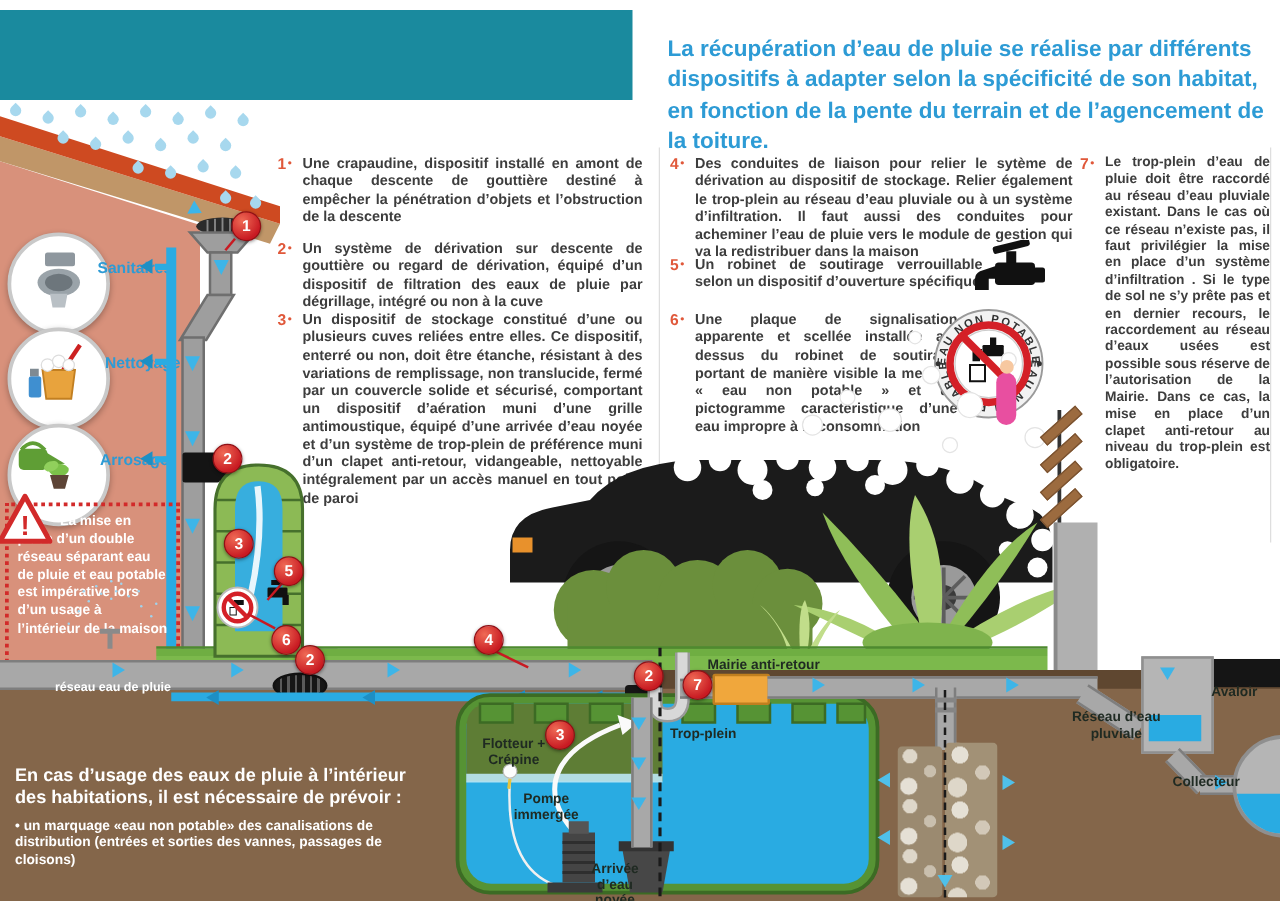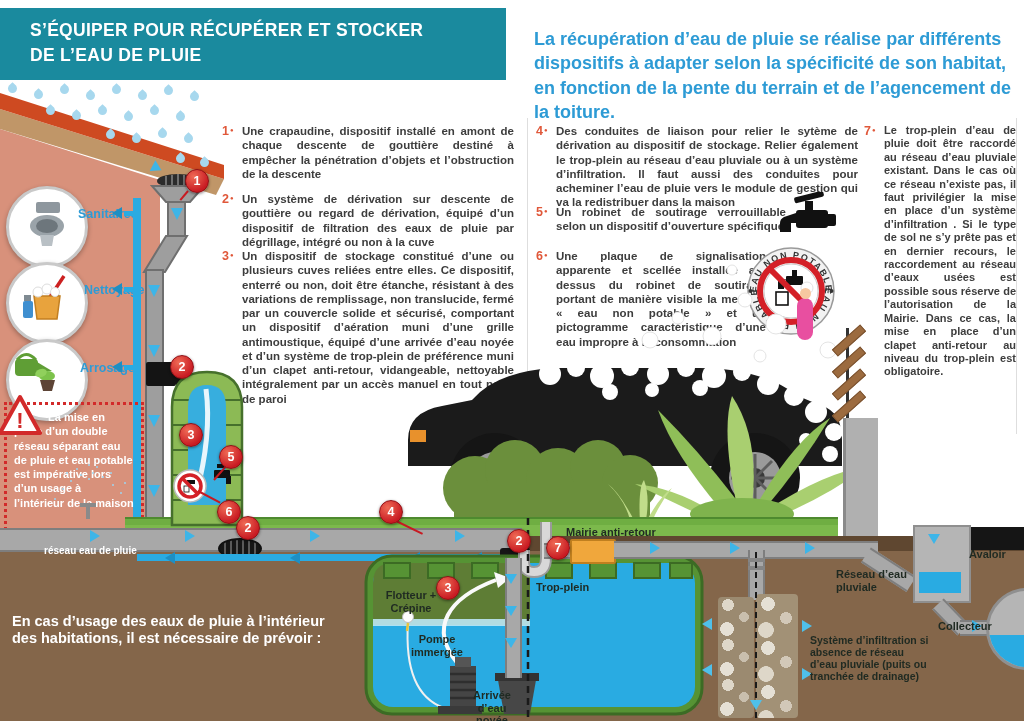--- a/index.html
+++ b/index.html
@@ -23,21 +23,20 @@
   .leader{position:absolute;height:2px;background:#c81a22;transform-origin:left center;z-index:29;}
   .pipe{background:#a8a8a8;border-top:2px solid #7e7e7e;border-bottom:2px solid #7e7e7e;}
   .vpipe{background:#a8a8a8;border-left:2px solid #7e7e7e;border-right:2px solid #7e7e7e;}
 </style>
 </head>
 <body>
 
 <div id="canvas">
 
   <div class="ab" style="left:0;top:8px;width:506px;height:72px;background:#1a8a9e;"></div>
-  <div class="ab" style="left:30px;top:18px;width:420px;color:#fff;font-weight:bold;font-size:17.5px;line-height:1.45;letter-spacing:.3px;">S’ÉQUIPER POUR RÉCUPÉRER ET STOCKER DE L’EAU DE PLUIE</div>
 
   <div class="ab blu" style="left:534px;top:27px;width:482px;font-size:18px;line-height:1.35;">La récupération d’eau de pluie se réalise par différents dispositifs à adapter selon la spécificité de son habitat, en fonction de la pente du terrain et de l’agencement de la toiture.</div>
 
   <div class="ab" style="left:527px;top:118px;width:1px;height:302px;background:#dedede;"></div>
   <div class="ab" style="left:1016px;top:118px;width:1px;height:316px;background:#dedede;"></div>
 
   <div class="ab itm" style="left:222px;top:124px;width:292px;">
     <span class="num">1</span>
     <p>Une crapaudine, dispositif installé en amont de chaque descente de gouttière destiné à empêcher la pénétration d’objets et l’obstruction de la descente</p>
     </div>
@@ -416,27 +415,27 @@
       <rect x="67" y="109" width="9" height="4"></rect>
     </g>
   </svg>
 
   <div class="ab lbl" style="left:382px;top:589px;width:58px;text-align:center;">Flotteur + Crépine</div>
   <div class="ab lbl" style="left:404px;top:633px;width:66px;text-align:center;">Pompe immergée</div>
   <div class="ab lbl" style="left:464px;top:649px;width:56px;text-align:center;margin-top:40px;">Arrivée d’eau noyée</div>
   <div class="ab lbl" style="left:536px;top:581px;width:80px;">Trop-plein</div>
   <div class="ab lbl" style="left:566px;top:526px;width:130px;">Mairie anti-retour</div>
 
-  <div class="ab lbl" style="left:836px;top:568px;width:114px;">Réseau d’eau pluviale</div>
+  <div class="ab lbl" style="left:836px;top:568px;width:114px;text-align:center;">Réseau d’eau pluviale</div>
   <div class="ab lbl" style="left:969px;top:548px;">Avaloir</div>
   <div class="ab lbl" style="left:938px;top:620px;">Collecteur</div>
-  <div class="ab lbl" style="left:810px;top:634px;width:124px;font-size:10.5px;">Système d’infiltration si absence de réseau d’eau pluviale (puits ou tranchée de drainage)</div>
 
   <div class="ab" style="left:12px;top:565px;width:332px;color:#fff;margin-top:48px;">
     <div style="font-weight:bold;font-size:14.5px;line-height:1.2;margin-bottom:7px;">En cas d’usage des eaux de pluie à l’intérieur des habitations, il est nécessaire de prévoir :</div>
+    <div style="font-weight:bold;font-size:11px;line-height:1.22;margin-bottom:7px;">• un marquage «eau non potable» des canalisations de distribution (entrées et sorties des vannes, passages de cloisons)</div>
 
   </div>
 
   <div class="leader" style="left:188px;top:190px;width:12px;transform:rotate(130deg);"></div>
   <div class="leader" style="left:392px;top:518px;width:34px;transform:rotate(26deg);"></div>
   <div class="leader" style="left:214px;top:479px;width:18px;transform:rotate(-49deg);"></div>
   <div class="leader" style="left:198px;top:490px;width:25px;transform:rotate(28deg);"></div>
 
   <div class="badge" style="left:185px;top:169px;">1</div>
   <div class="badge" style="left:170px;top:355px;">2</div>

